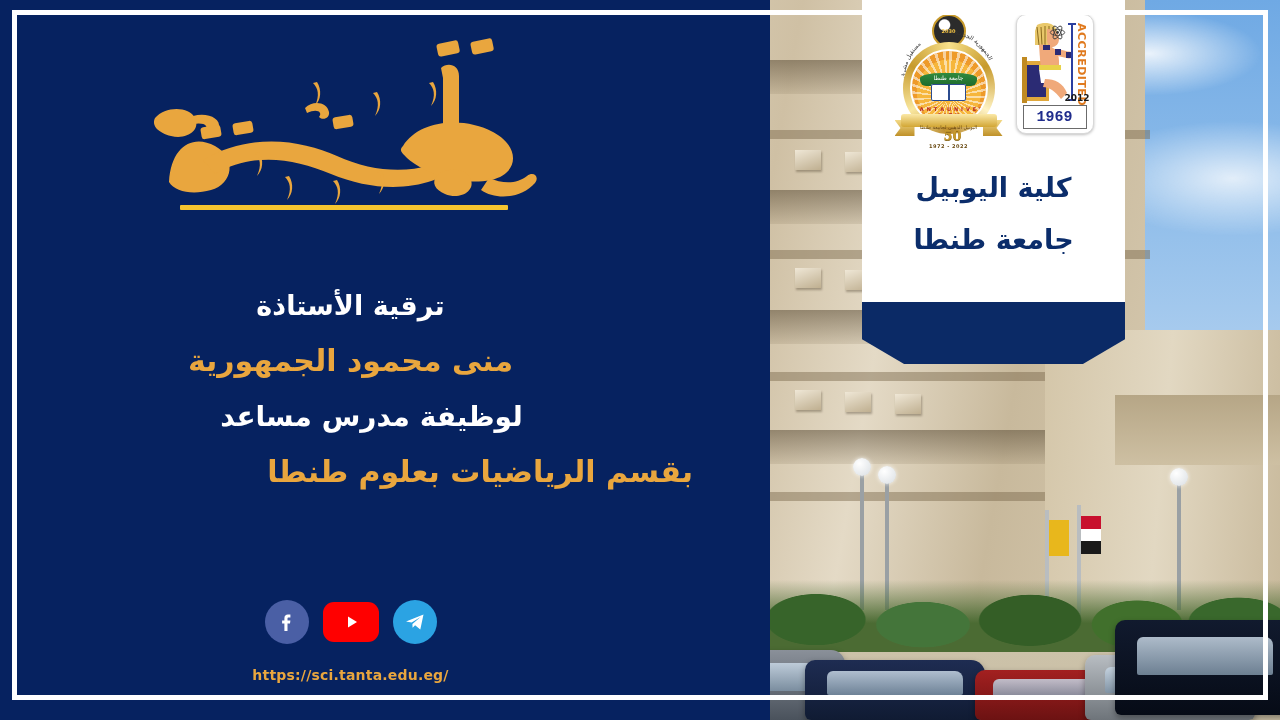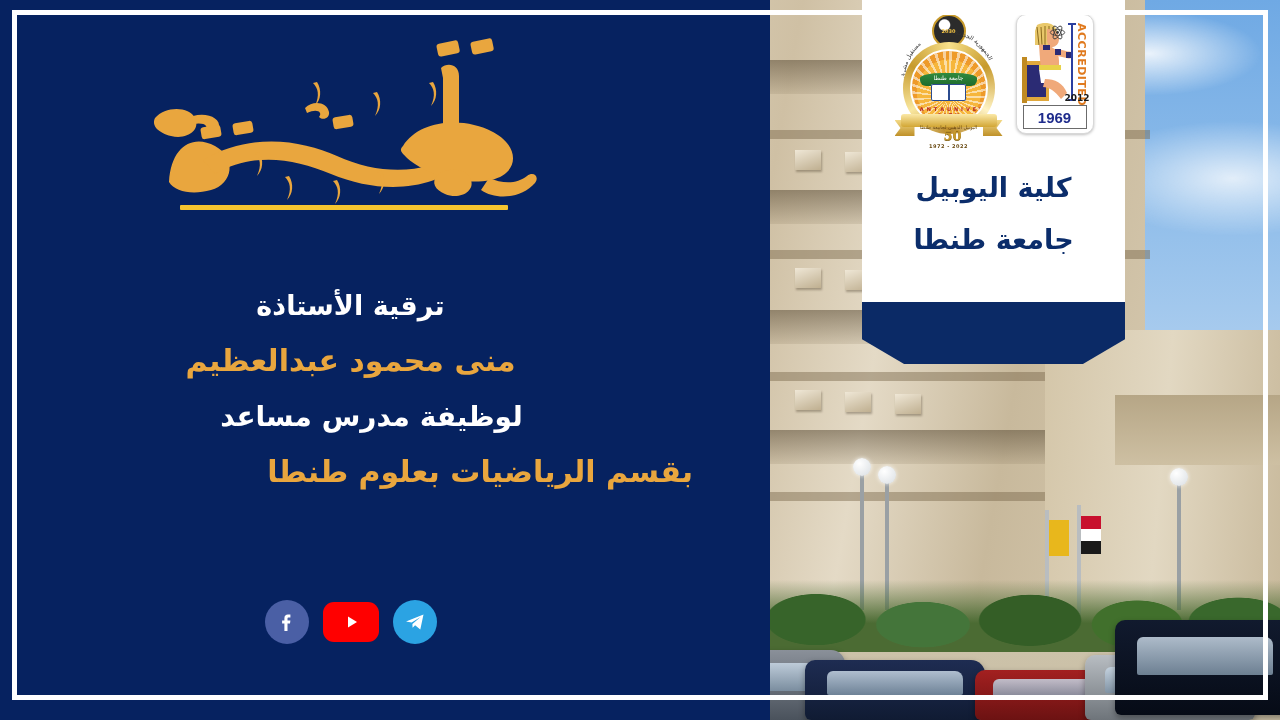--- a/index.html
+++ b/index.html
@@ -237,21 +237,21 @@
   }
   .accred-rule:before { top:0; } .accred-rule:after { bottom:0; }
   .accred-atom {
     position:absolute; right:27px; top:9px; width:17px; height:17px;
   }
   .accred-fig { position:absolute; left:4px; top:6px; width:54px; height:84px; }
   .accred-1969 {
     position:absolute; left:6px; bottom:4px; width:64px; height:24px;
     background:#fff; border:1.5px solid #6B6B6B;
     display:flex; align-items:center; justify-content:center;
-    font-family:Liberation Sans, sans-serif; font-size:15px; font-weight:bold; color:#1F2C8C;
+    font-family:Liberation Mono, monospace; font-size:15px; font-weight:bold; color:#1F2C8C;
   }
 
   .card-title {
     text-align:center; color:#0B2D6B;
     font-size:27px; font-weight:bold; line-height:1.05;
     direction:rtl; margin-top:14px;
   }
   .card-title2 {
     text-align:center; color:#0B2D6B;
     font-size:27px; font-weight:bold; line-height:1.05;
@@ -436,21 +436,21 @@
           <path d="M148 142 C 153 150, 152 160, 146 166 C 151 155, 149 148, 144 143 Z"></path>
           <path d="M196 146 C 201 154, 200 164, 194 170 C 199 159, 197 152, 192 147 Z"></path>
           <path d="M240 136 C 245 144, 244 154, 238 160 C 243 149, 241 142, 236 137 Z"></path>
         </g>
       </svg>
     </div>
     <div class="calli-rule"></div>
 
     <div class="lines">
       <div class="line l1">ترقية الأستاذة</div>
-      <div class="line l2">منى محمود عبدالعظيم</div>
+      <div class="line l2">منى محمود الجمهورية</div>
       <div class="line l3">لوظيفة مدرس مساعد</div>
       <div class="line l4">بقسم الرياضيات بعلوم طنطا</div>
     </div>
 
     <div class="social">
       <a class="s-ico s-fb">
         <svg width="26" height="26" viewBox="0 0 26 26" aria-hidden="true">
           <path d="M16.4 8.6h-2.1c-.5 0-.8.3-.8.9v1.9h2.9l-.4 3h-2.5V22h-3.1v-7.6H8.1v-3h2.3V9.2c0-2.3 1.4-3.6 3.5-3.6h2.5z" fill="#FFFFFF"></path>
         </svg>
       </a>
@@ -459,20 +459,21 @@
           <path d="M8 5.5 L17 11 L8 16.5 Z" fill="#FFFFFF"></path>
         </svg>
       </a>
       <a class="s-ico s-tg">
         <svg width="26" height="26" viewBox="0 0 26 26" aria-hidden="true">
           <path d="M4 12.6 L21.5 5.6 L18.3 20.4 L13.1 16.3 L10.6 18.8 L10.4 14.9 L18.6 8 L9.6 13.6 Z" fill="#FFFFFF"></path>
         </svg>
       </a>
     </div>
 
+    <div class="url">https://sci.tanta.edu.eg/</div>
   </div>
 
   <div class="logo-card">
     <div class="logo-row">
 
       <div class="seal">
         <div class="seal-top-badge">
           <span>2030</span>
         </div>
         <svg class="seal-arc-text" viewBox="0 0 104 56" aria-hidden="true">

